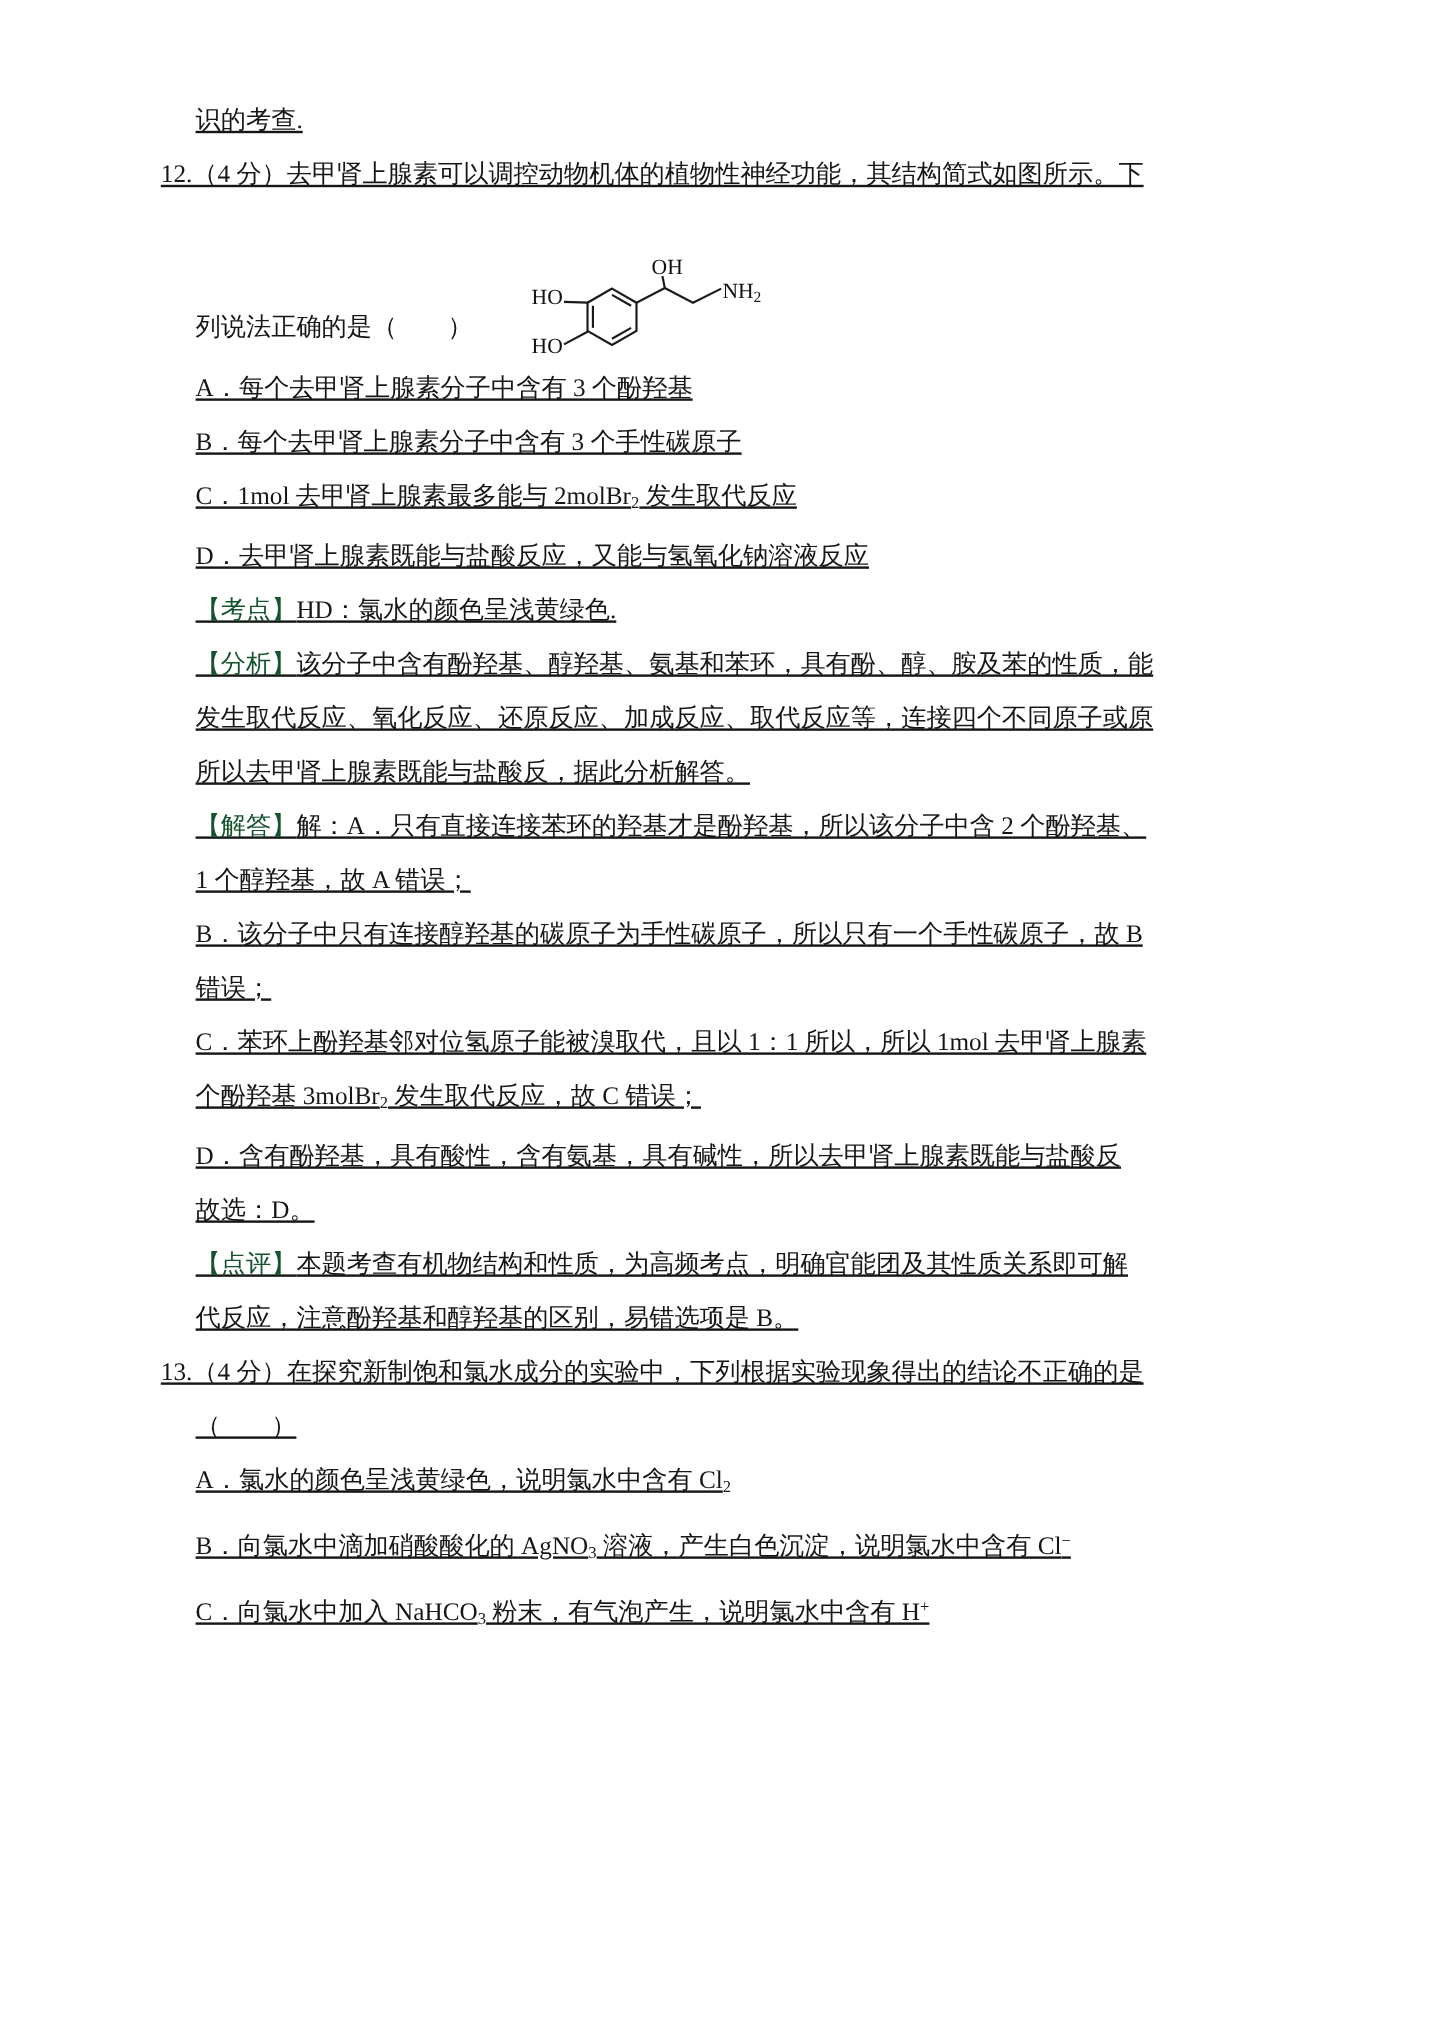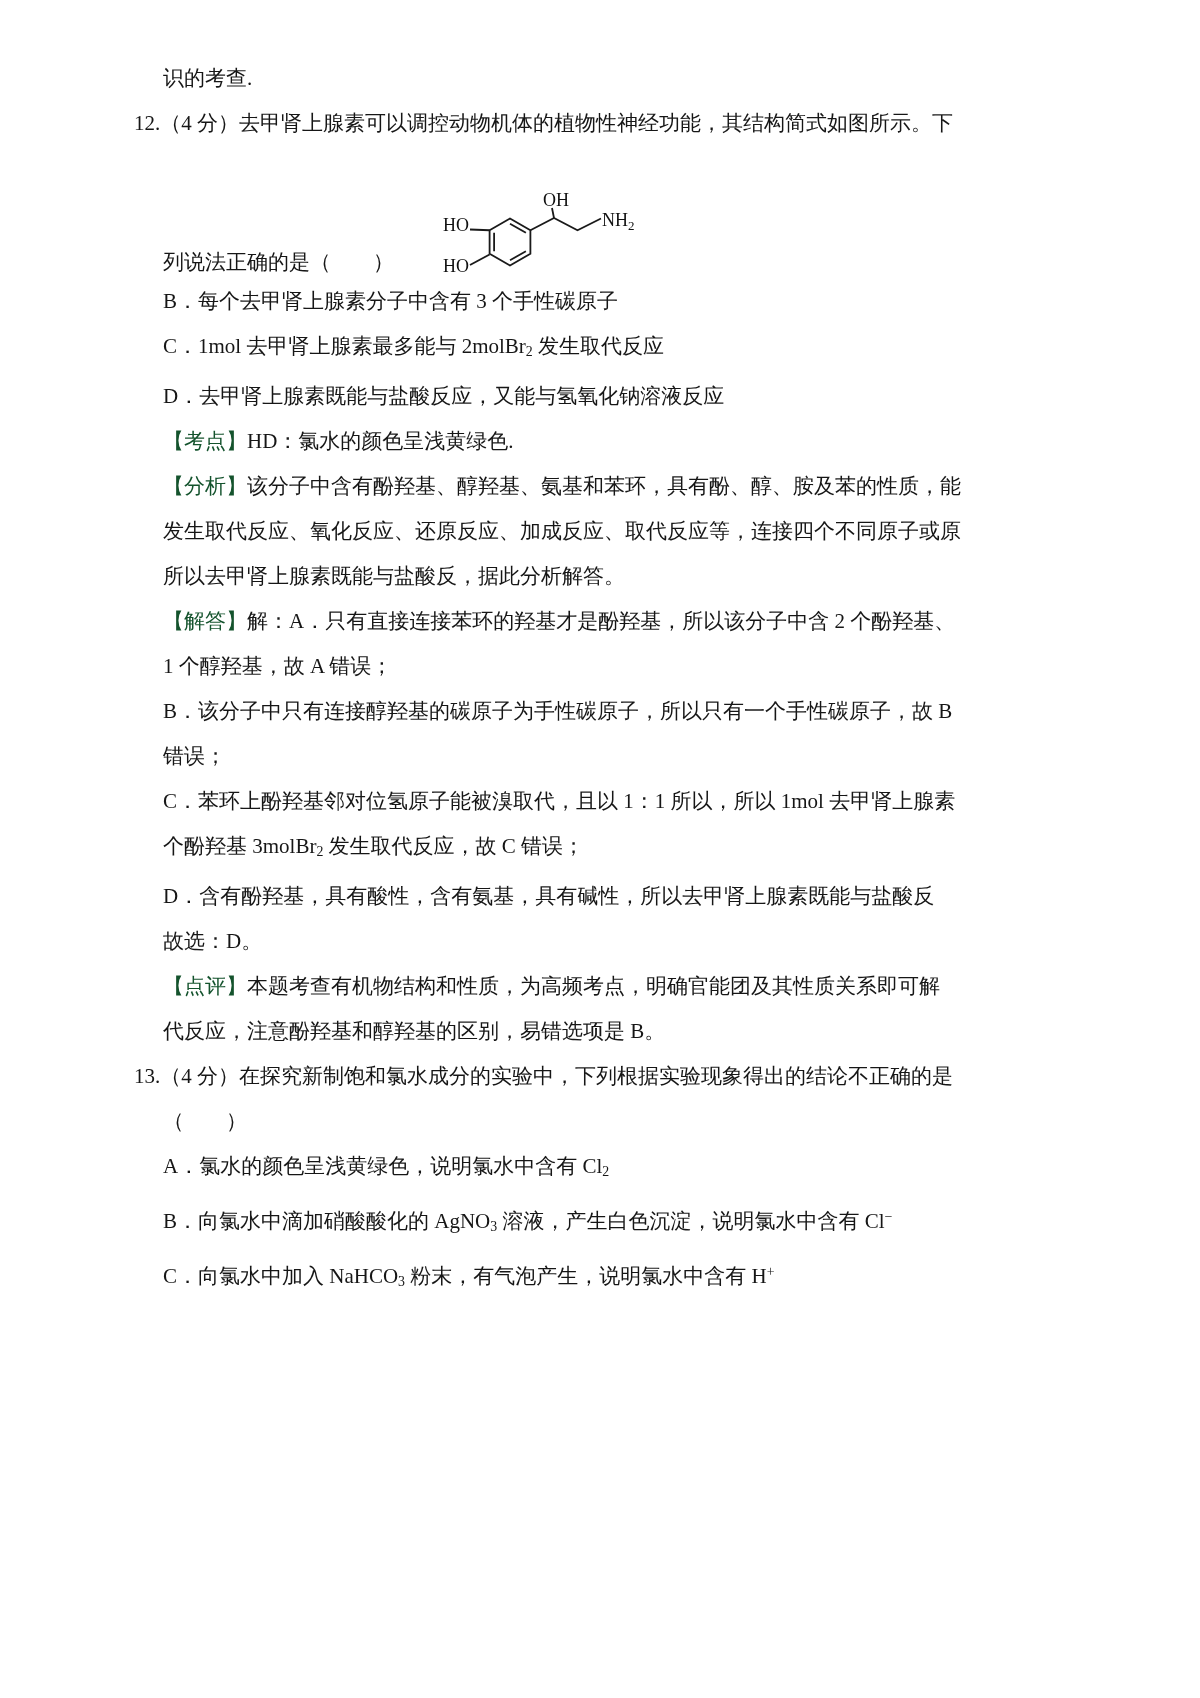--- a/index.html
+++ b/index.html
@@ -4,29 +4,29 @@
 <style>
   html,body{margin:0;padding:0;}
   body{
     width:1200px;height:1698px;background:#ffffff;position:relative;overflow:hidden;
     font-family:"Liberation Serif","DejaVu Serif",serif;
   }
   .page{
     position:absolute;inset:0;background:#ffffff;
     color:#161616;font-size:21px;line-height:45px;
   }
-  .doc{padding-top:56px;}
+  .doc{padding-top:78px;text-decoration:underline;}
   .line{white-space:pre-wrap;}
   .ind-num{margin-left:134px;margin-right:55px;}
   .ind-body{margin-left:163px;margin-right:55px;}
   .seg-blue{color:#14532d;}
   .seg-sub{font-size:0.66em;vertical-align:-0.22em;}
   .seg-sup{font-size:0.66em;vertical-align:0.5em;}
   .struct-row{position:relative;height:133px;}
-  .struct-caption{position:absolute;left:163px;bottom:2px;line-height:29px;}
+  .struct-caption{position:absolute;left:163px;bottom:14px;line-height:29px;}
   .struct-svg{position:absolute;left:402px;bottom:1px;}
   .struct-svg text{
     font-family:"Liberation Serif","DejaVu Serif",serif;
     font-size:18px;fill:#111111;
   }
 </style>
 </head>
 <body>
 
 <div class="page">
@@ -57,20 +57,21 @@
           <path d="M68,91 L87.6,80.5"></path>
         </g>
         <text x="141" y="32">OH</text>
         <text x="41" y="57">HO</text>
         <text x="41" y="98">HO</text>
         <text x="200" y="52"><tspan>NH</tspan><tspan font-size="13" dy="4">2</tspan></text>
       </svg>
     </div>
 
     <div id="lines-bottom">
+        <div class="line ind-body"><span>A．每个去甲肾上腺素分子中含有 3 个酚羟基</span></div>
         <div class="line ind-body"><span>B．每个去甲肾上腺素分子中含有 3 个手性碳原子</span></div>
         <div class="line ind-body"><span>C．1mol 去甲肾上腺素最多能与 2molBr</span><span class="seg-sub">2</span><span> 发生取代反应</span></div>
         <div class="line ind-body"><span>D．去甲肾上腺素既能与盐酸反应，又能与氢氧化钠溶液反应</span></div>
         <div class="line ind-body"><span class="seg-blue">【考点】</span><span>HD：氯水的颜色呈浅黄绿色.</span></div>
         <div class="line ind-body"><span class="seg-blue">【分析】</span><span>该分子中含有酚羟基、醇羟基、氨基和苯环，具有酚、醇、胺及苯的性质，能</span></div>
         <div class="line ind-body"><span>发生取代反应、氧化反应、还原反应、加成反应、取代反应等，连接四个不同原子或原</span></div>
         <div class="line ind-body"><span>所以去甲肾上腺素既能与盐酸反，据此分析解答。</span></div>
         <div class="line ind-body"><span class="seg-blue">【解答】</span><span>解：A．只有直接连接苯环的羟基才是酚羟基，所以该分子中含 2 个酚羟基、</span></div>
         <div class="line ind-body"><span>1 个醇羟基，故 A 错误；</span></div>
         <div class="line ind-body"><span>B．该分子中只有连接醇羟基的碳原子为手性碳原子，所以只有一个手性碳原子，故 B</span></div>

